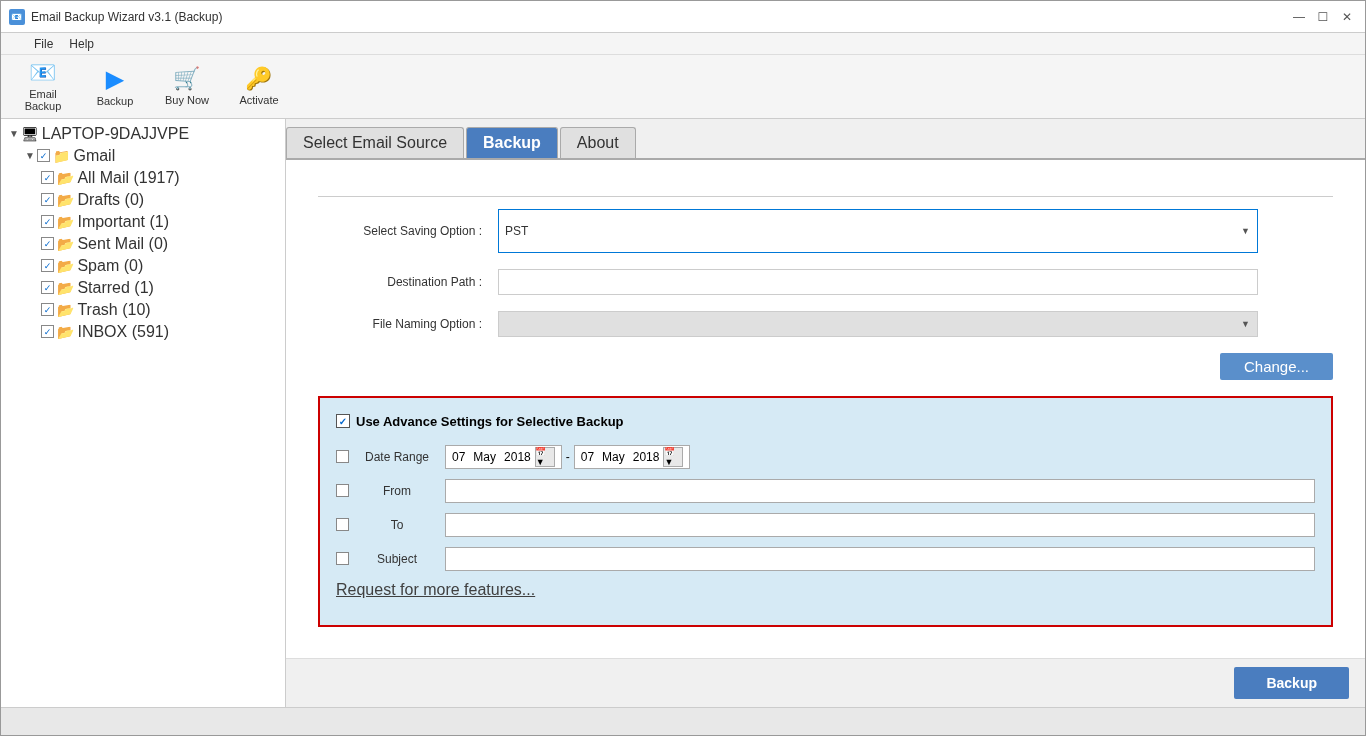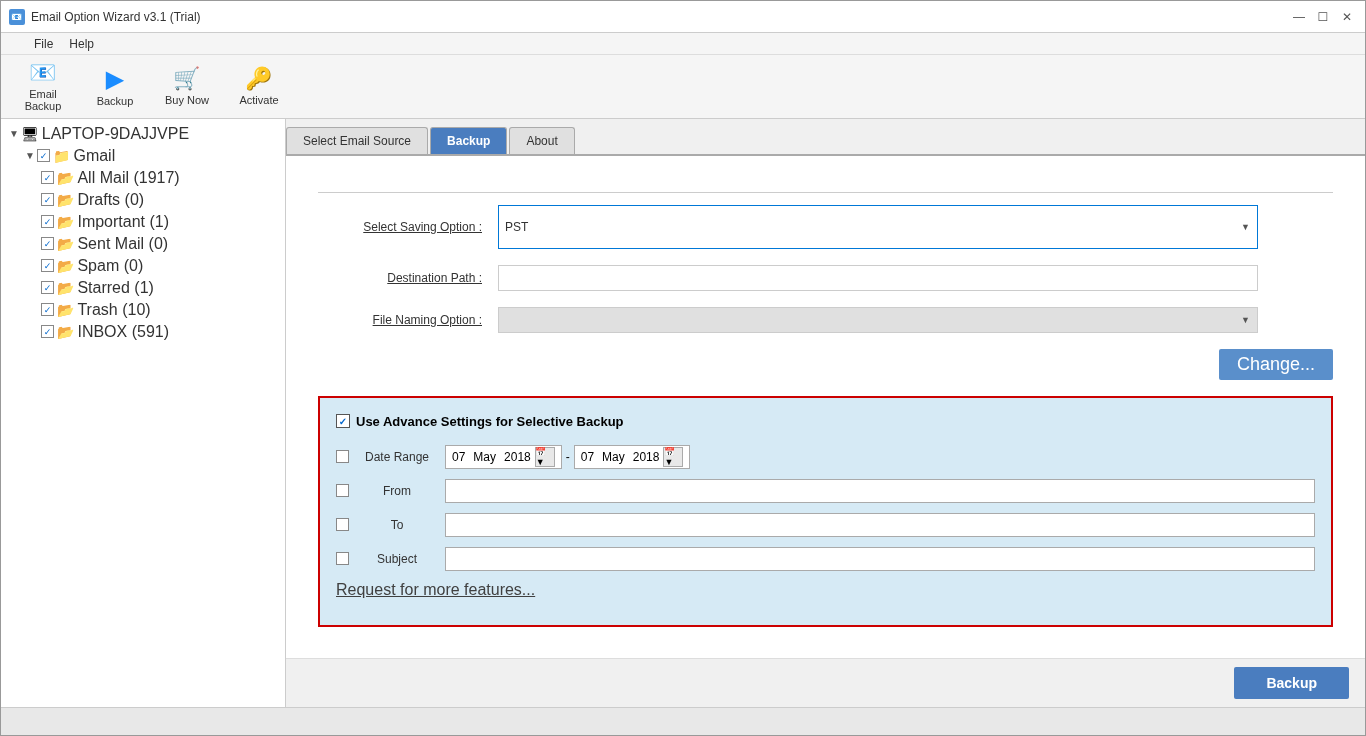--- a/index.html
+++ b/index.html
@@ -138,21 +138,21 @@
     .tabs {
       display: flex;
       align-items: flex-end;
       background: #f0f0f0;
       border-bottom: 2px solid #aaa;
       padding-top: 8px;
     }
     .tab {
       padding: 6px 16px;
       cursor: pointer;
-      font-size: 12px;
+      font-size: 16px;
       border: 1px solid #aaa;
       border-bottom: none;
       background: #e0e0e0;
       color: #333;
       margin-right: 2px;
       border-radius: 3px 3px 0 0;
     }
     .tab.active {
       background: #4a7dbf;
       color: white;
@@ -172,21 +172,20 @@
       display: flex;
       align-items: center;
       margin-bottom: 16px;
     }
     .form-label {
       width: 180px;
       text-align: right;
       padding-right: 16px;
       font-size: 12px;
       color: #333;
-      text-decoration: underline;
     }
     .form-control {
       flex: 1;
       max-width: 760px;
     }
     .select-input {
       width: 100%;
       height: 44px;
       border: 1px solid #0078d7;
       padding: 2px 6px;
@@ -216,26 +215,26 @@
       border: 1px solid #ccc;
       padding: 2px 6px;
       font-size: 12px;
       background: white;
     }
     .text-input-gray {
       background: #e0e0e0;
       color: #666;
     }
     .change-btn {
-      padding: 5px 18px;
+      padding: 5px 24px;
       background: #5a8fcb;
       color: white;
       border: none;
       cursor: pointer;
-      font-size: 18px;
+      font-size: 15px;
       border-radius: 2px;
     }
 
     .btn-row {
       display: flex;
       justify-content: flex-end;
       margin-bottom: 16px;
     }
 
     
@@ -370,21 +369,21 @@
     }
   </style>
 </head>
 <body>
 
 <div class="outer-wrapper">
 
   <div class="title-bar">
     <div class="title-bar-left">
       <div class="title-bar-icon">📧</div>
-      <span>Email Option Wizard v3.1 (Trial)</span>
+      <span>Email Backup Wizard v3.1 (Backup)</span>
     </div>
     <div class="title-bar-controls">
       <button class="title-bar-btn">—</button>
       <button class="title-bar-btn">☐</button>
       <button class="title-bar-btn close">✕</button>
     </div>
   </div>
 
   <div class="menu-bar">
     <div class="menu-item">File</div>

